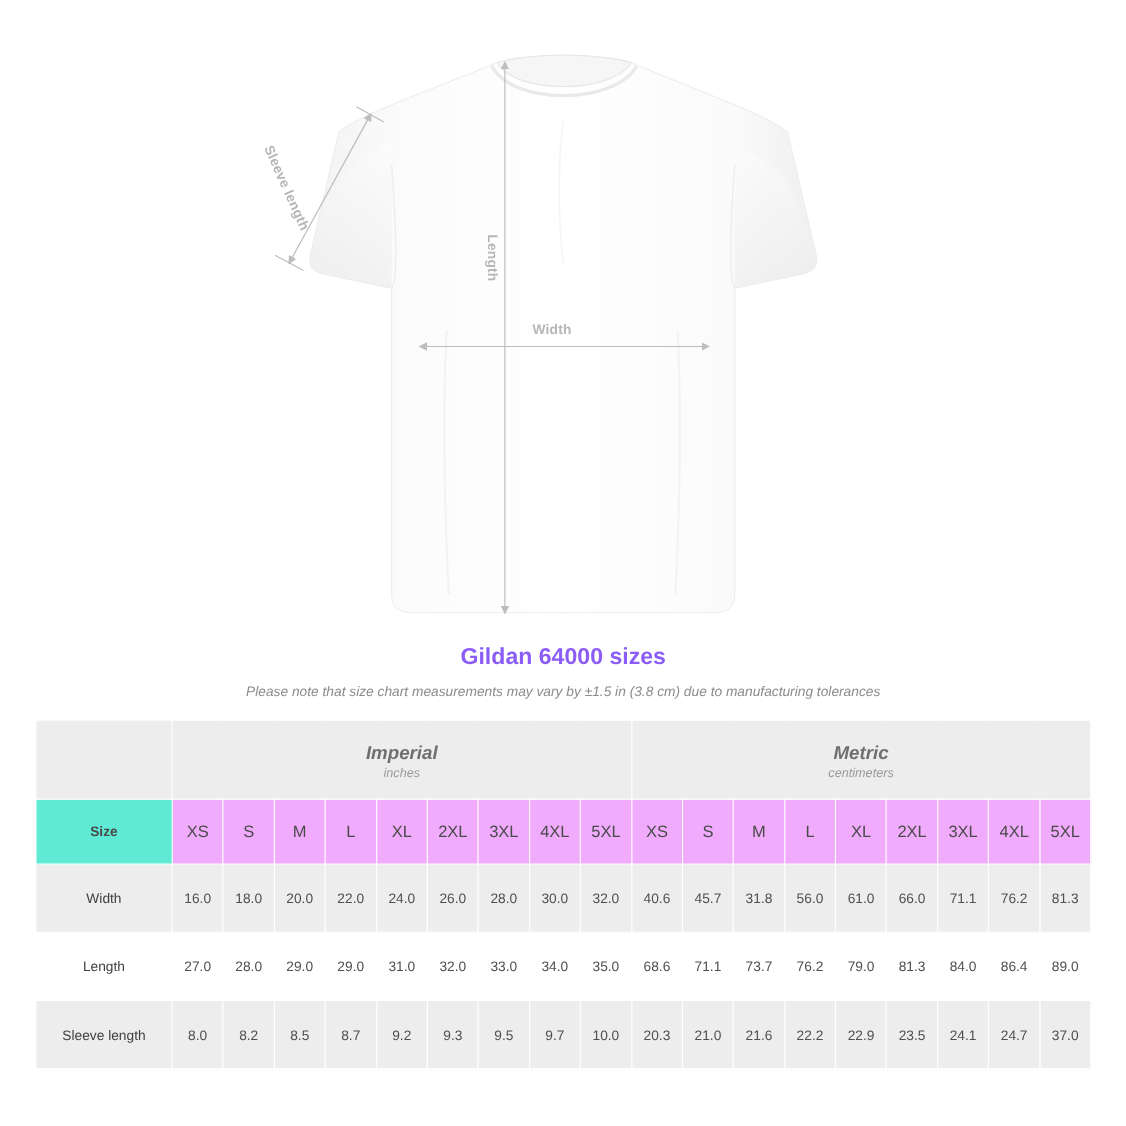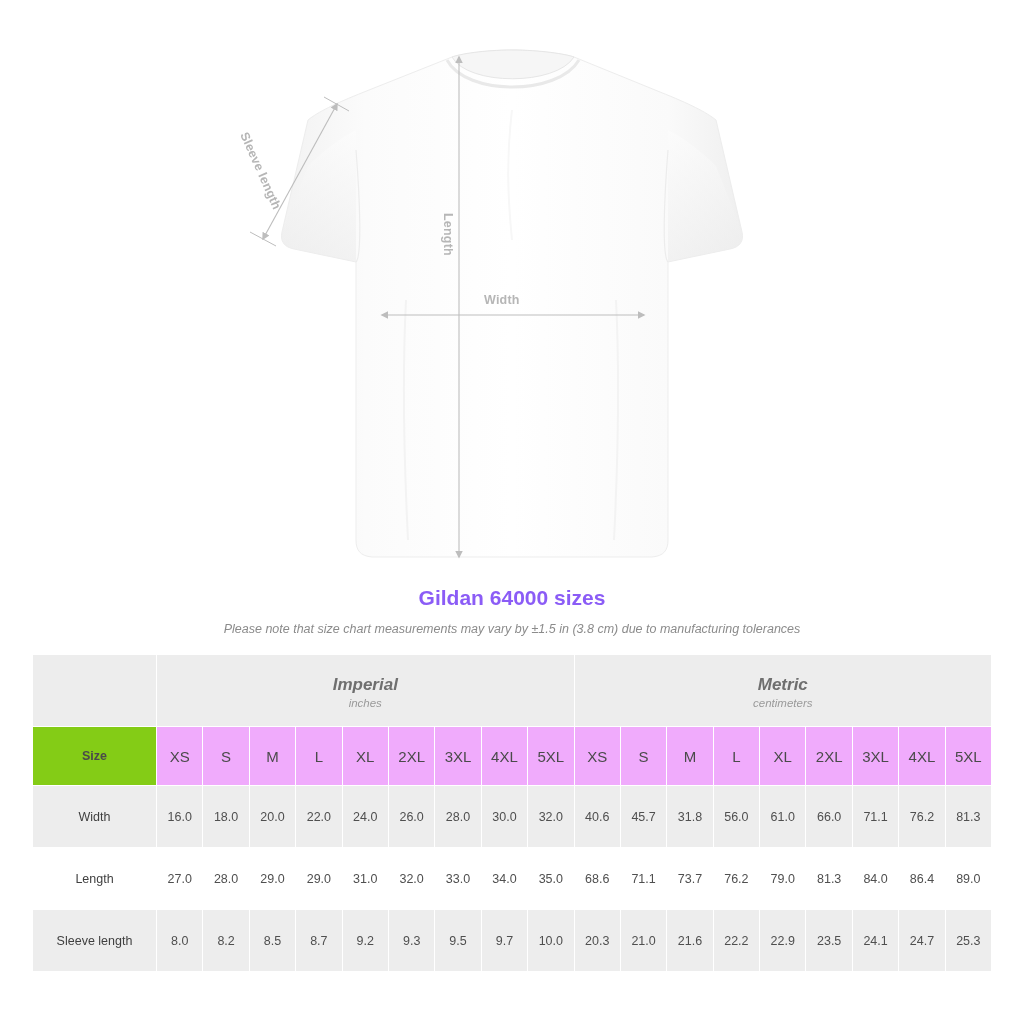--- a/index.html
+++ b/index.html
@@ -122,21 +122,21 @@
 
   
   .sizehead td {
     background: #f0abfc;
     height: 56px;
     font-size: 15px;
     font-weight: bold;
     color: #4a4a4a;
   }
   .sizehead td.rowlabel {
-    background: #84cc16;
+    background: #5eead4;
     font-size: 12.5px;
     font-weight: bold;
     color: #4a4a4a;
   }
 
   tr.band-grey td {
     background: #ededed;
   }
   tr.band-white td {
     background: #ffffff;
@@ -350,18 +350,18 @@
           <td>9.7</td>
           <td>10.0</td>
           <td>20.3</td>
           <td>21.0</td>
           <td>21.6</td>
           <td>22.2</td>
           <td>22.9</td>
           <td>23.5</td>
           <td>24.1</td>
           <td>24.7</td>
-          <td>25.3</td>
+          <td>37.0</td>
         </tr>
       </tbody>
     </table>
   </div>
 </div>
 
 </body></html>

